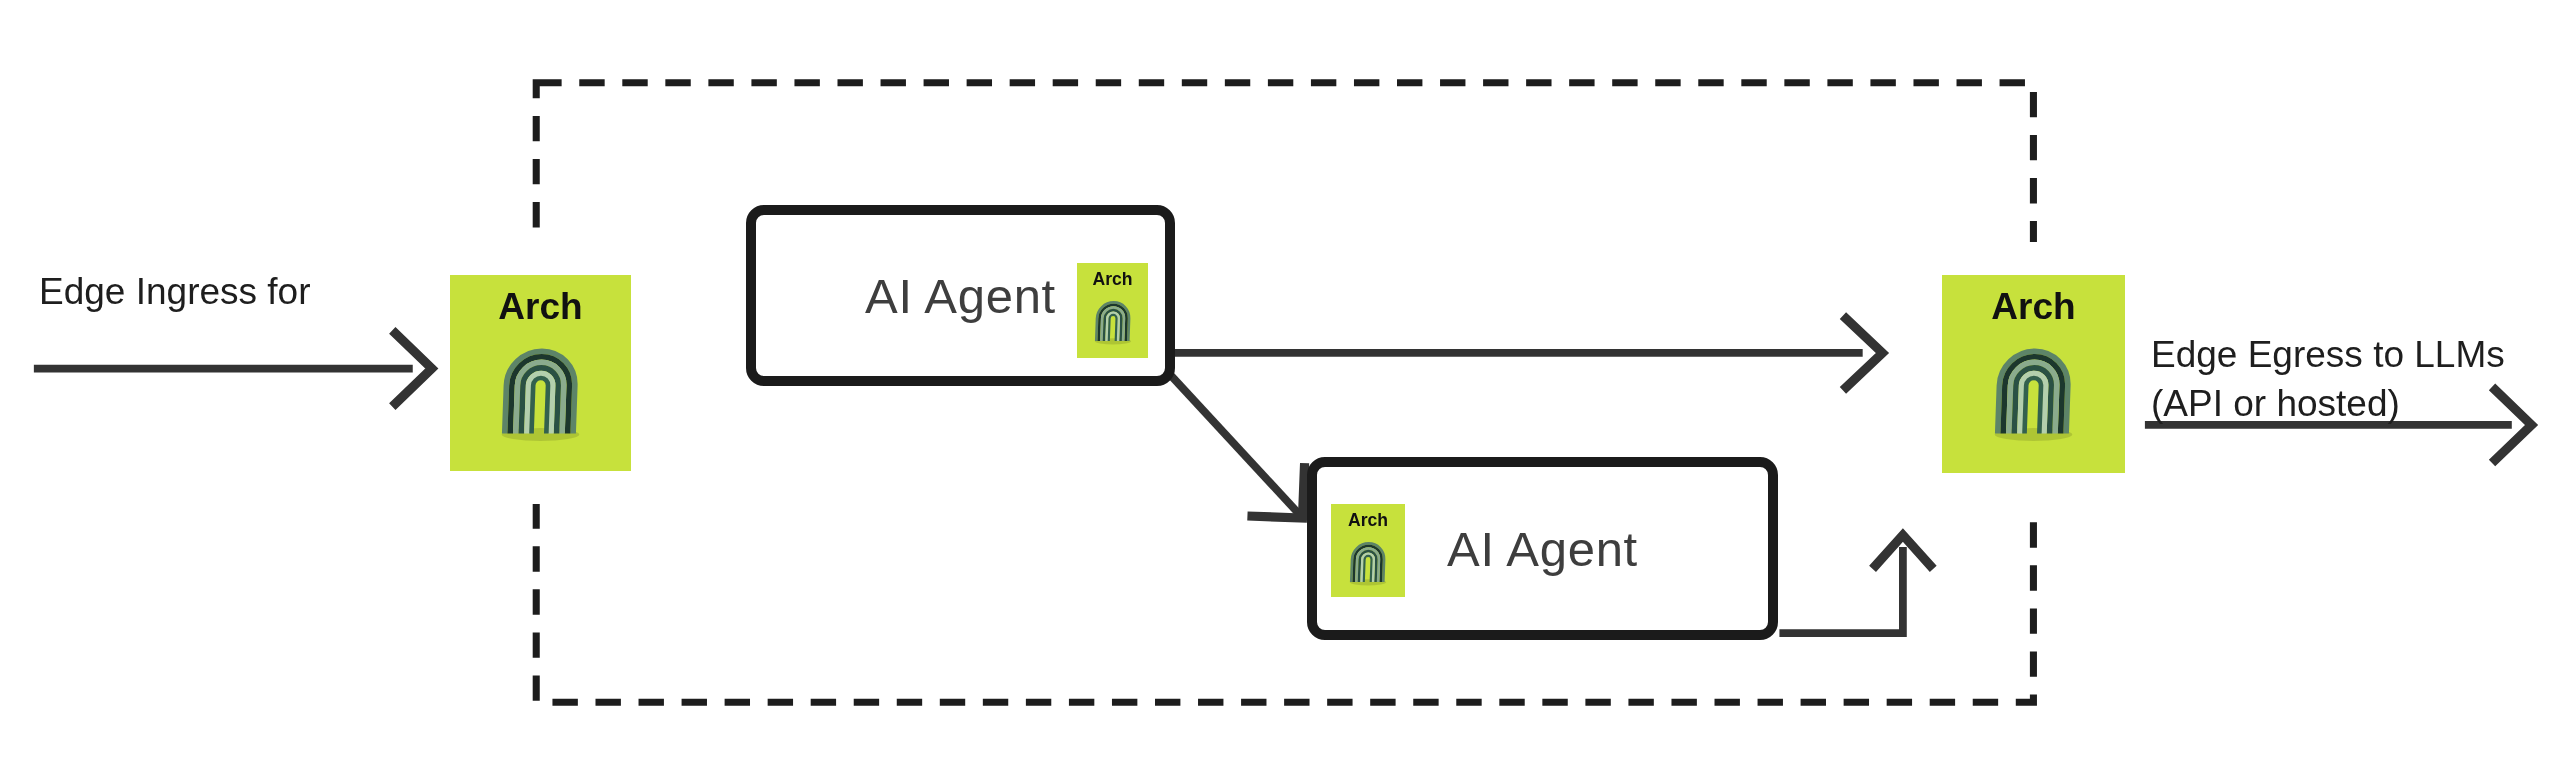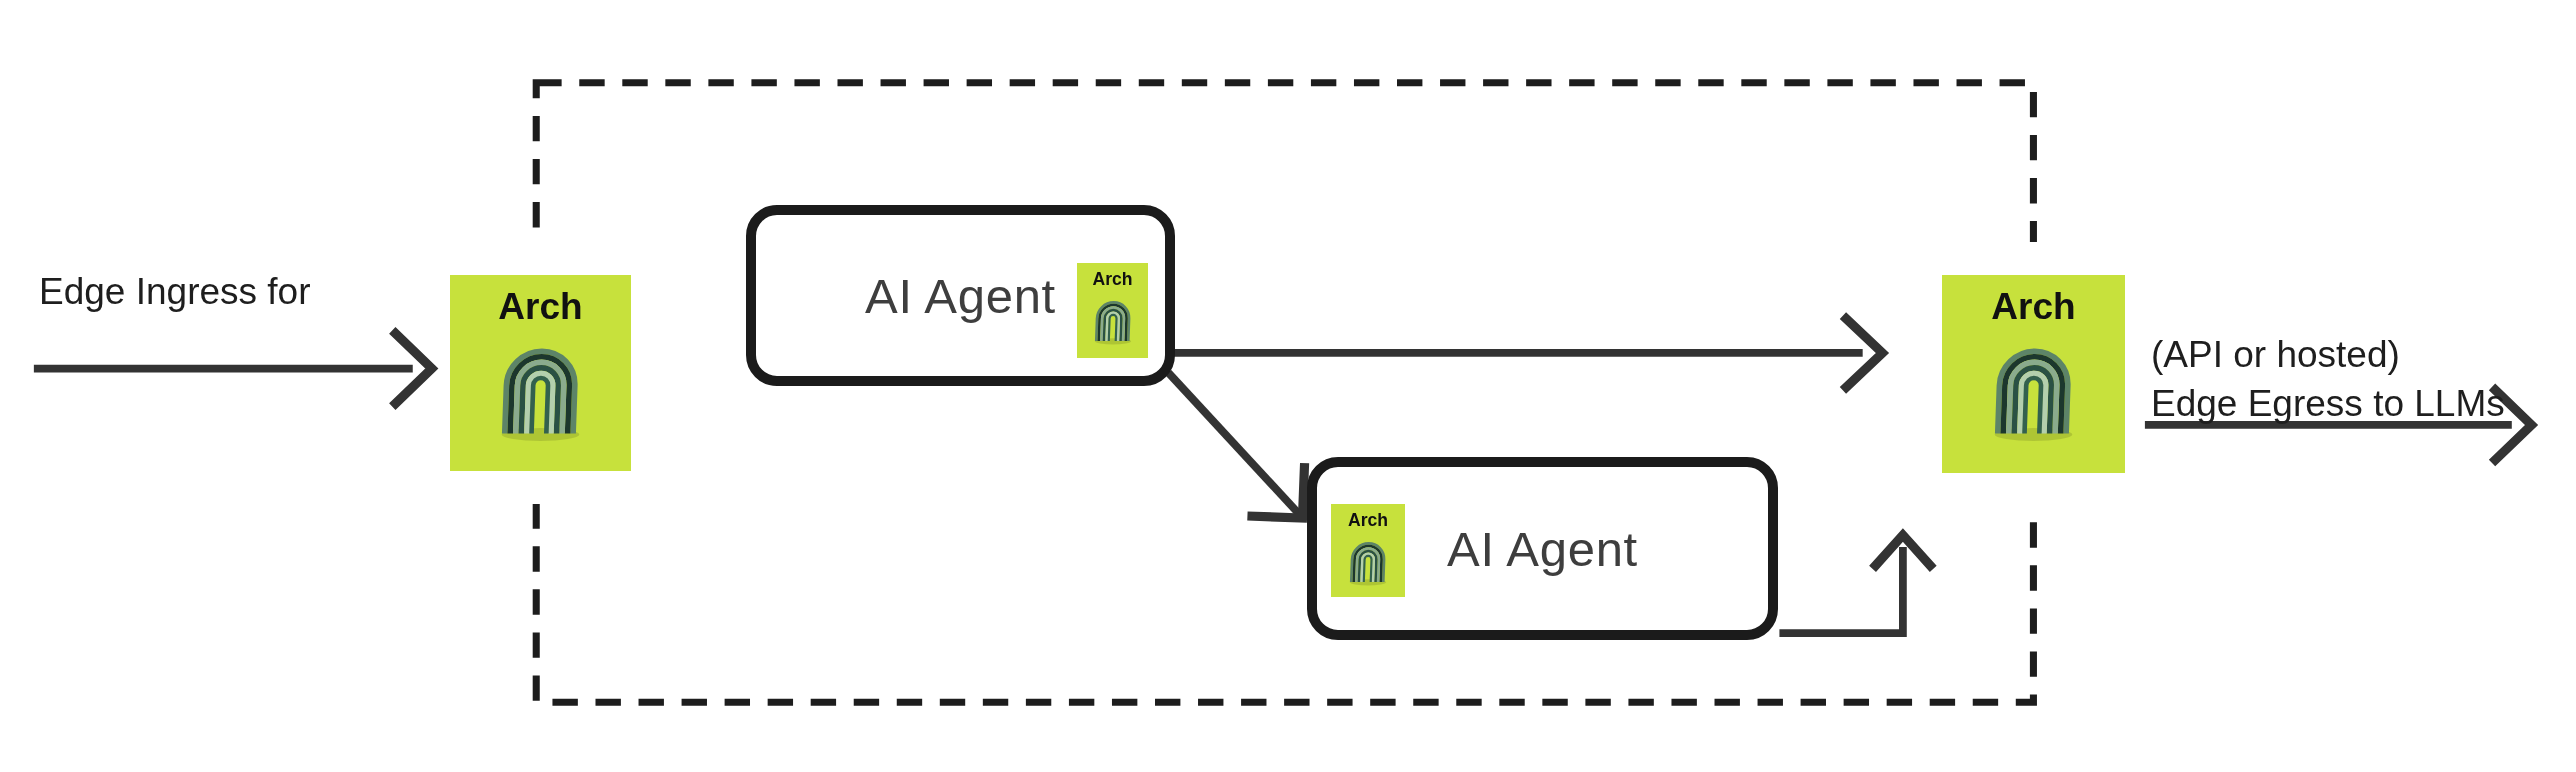--- a/index.html
+++ b/index.html
@@ -38,21 +38,21 @@
   .arch-large .arch-art{width:111px;height:124px;margin-top:1.4px;}
   .arch-gateway-left{left:450px;top:275px;}
   .arch-gateway-right{left:1942px;top:275px;width:183px;height:198px;}
 
   .arch-small{padding-top:5.6px;}
   .arch-small .arch-title{font-size:17.6px;line-height:20px;}
   .arch-small .arch-art{width:52px;height:62px;margin-top:1.4px;}
 
   
   .agent-box{position:absolute;background:#ffffff;border:10px solid var(--box-border);
-             border-radius:31px;z-index:2;display:flex;align-items:center;
+             border-radius:18px;z-index:2;display:flex;align-items:center;
              justify-content:center;}
   .agent-box-1{left:746px;top:205px;width:429px;height:181px;}
   .agent-box-2{left:1307px;top:457px;width:471px;height:183px;}
   .agent-label{font-size:49px;color:var(--agent-text);letter-spacing:0.7px;}
   .agent-box .arch-card{z-index:4;}
   .logo-agent-1{right:17px;top:48px;left:auto;width:71px;height:95px;}
   .logo-agent-2{left:14px;top:37px;width:74px;height:93px;}
 
   svg{display:block;}
 </style>
@@ -139,18 +139,18 @@
   </div>
 
   <div class="arch-card arch-large arch-gateway-right">
     <div class="arch-title">Arch</div>
     <svg class="arch-art" viewBox="0 0 120 120">
       <use href="#arch-glyph"></use>
     </svg>
   </div>
 
   <div class="side-label right">
+    <div>Edge Egress to LLMs</div>
     <div>(API or hosted)</div>
-    <div>Edge Egress to LLMs</div>
   </div>
 
 </div>
 
 
 </body></html>

